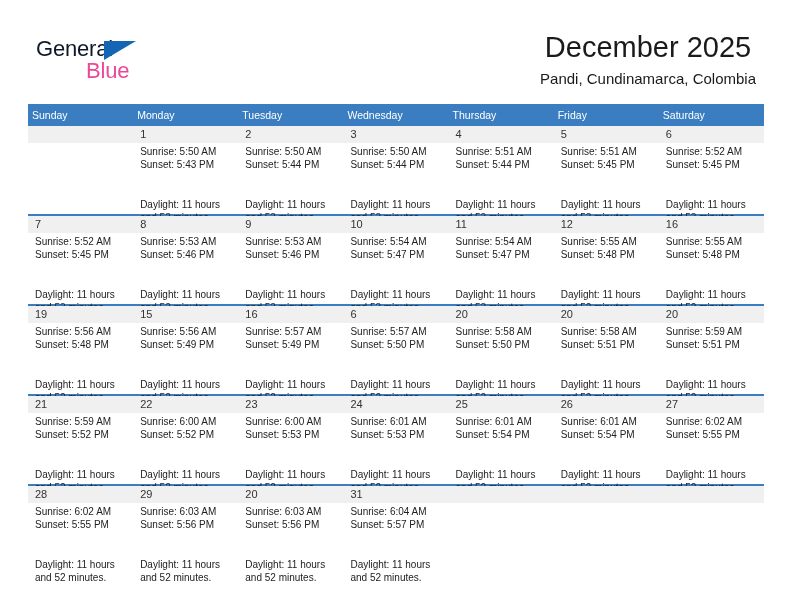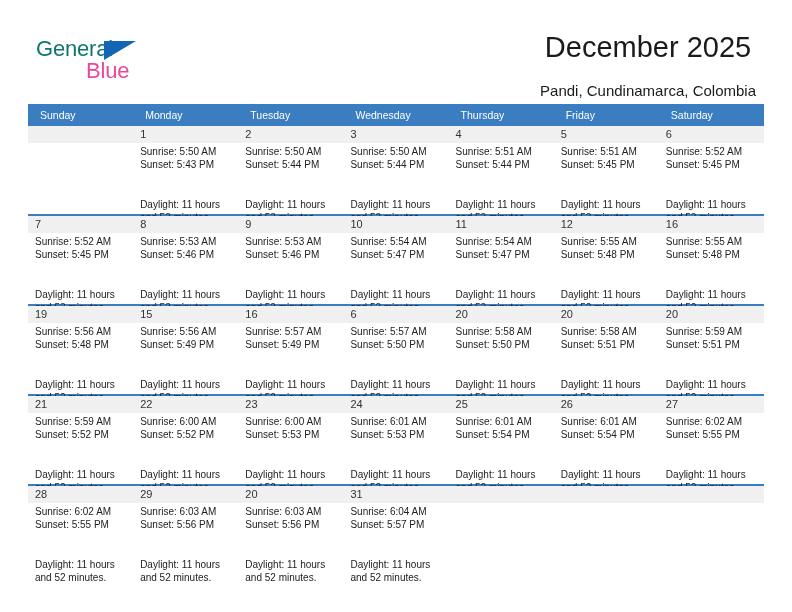--- a/index.html
+++ b/index.html
@@ -35,21 +35,21 @@
     top: 36px;
     width: 110px;
     height: 48px;
   }
   .logo-general {
     position: absolute;
     left: 0;
     top: 0;
     font-size: 22px;
     letter-spacing: -0.2px;
-    color: #0f766e;
+    color: #0f172a;
     font-family: "Liberation Sans", sans-serif;
   }
   .logo-triangle {
     position: absolute;
     left: 68px;
     top: 5px;
     width: 0;
     height: 0;
     border-left: 32px solid #1565b5;
     border-bottom: 19px solid transparent;
@@ -73,40 +73,40 @@
     font-size: 29px;
     color: #1a1a1a;
     font-weight: normal;
     line-height: 34px;
     white-space: nowrap;
   }
   .cal-subtitle {
     font-size: 15px;
     color: #1a1a1a;
     line-height: 22px;
-    margin-top: 16px;
+    margin-top: 4px;
     white-space: nowrap;
   }
 
   
   .calendar {
     position: absolute;
     left: 28px;
     top: 104px;
     width: 736px;
     border-collapse: collapse;
     table-layout: fixed;
   }
   .calendar th {
     background: #3a7dc0;
     color: #ffffff;
     font-size: 10.5px;
     font-weight: normal;
     text-align: left;
-    padding: 5px 0 5px 12px;
+    padding: 5px 0 5px 4px;
     height: 11px;
     border: none;
   }
   .weekrow > td {
     vertical-align: top;
     padding: 0;
     border: none;
     border-top: 2px solid #3a7dc0;
     height: 88px;
   }

